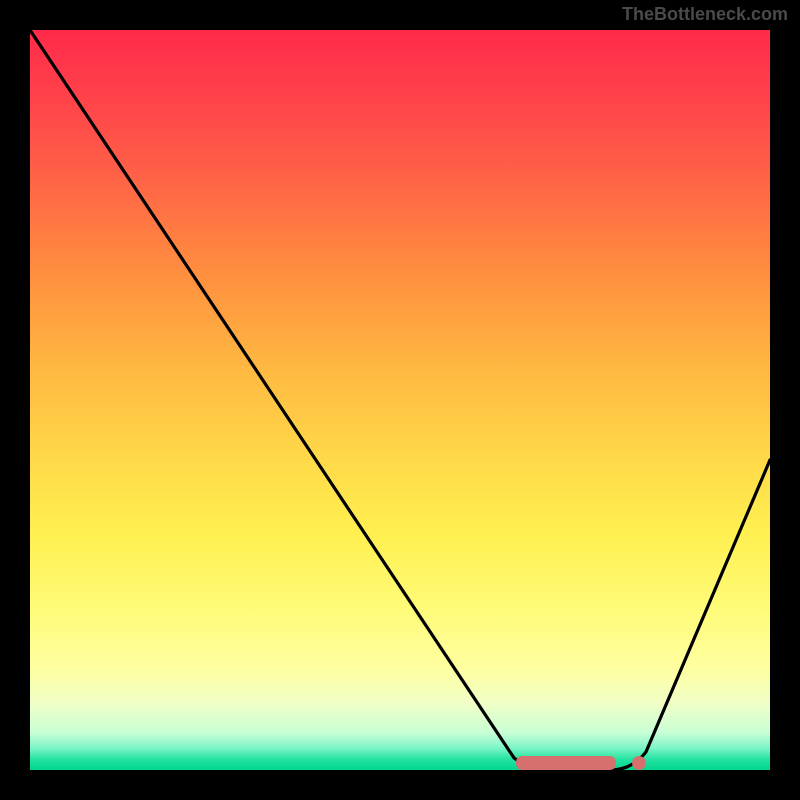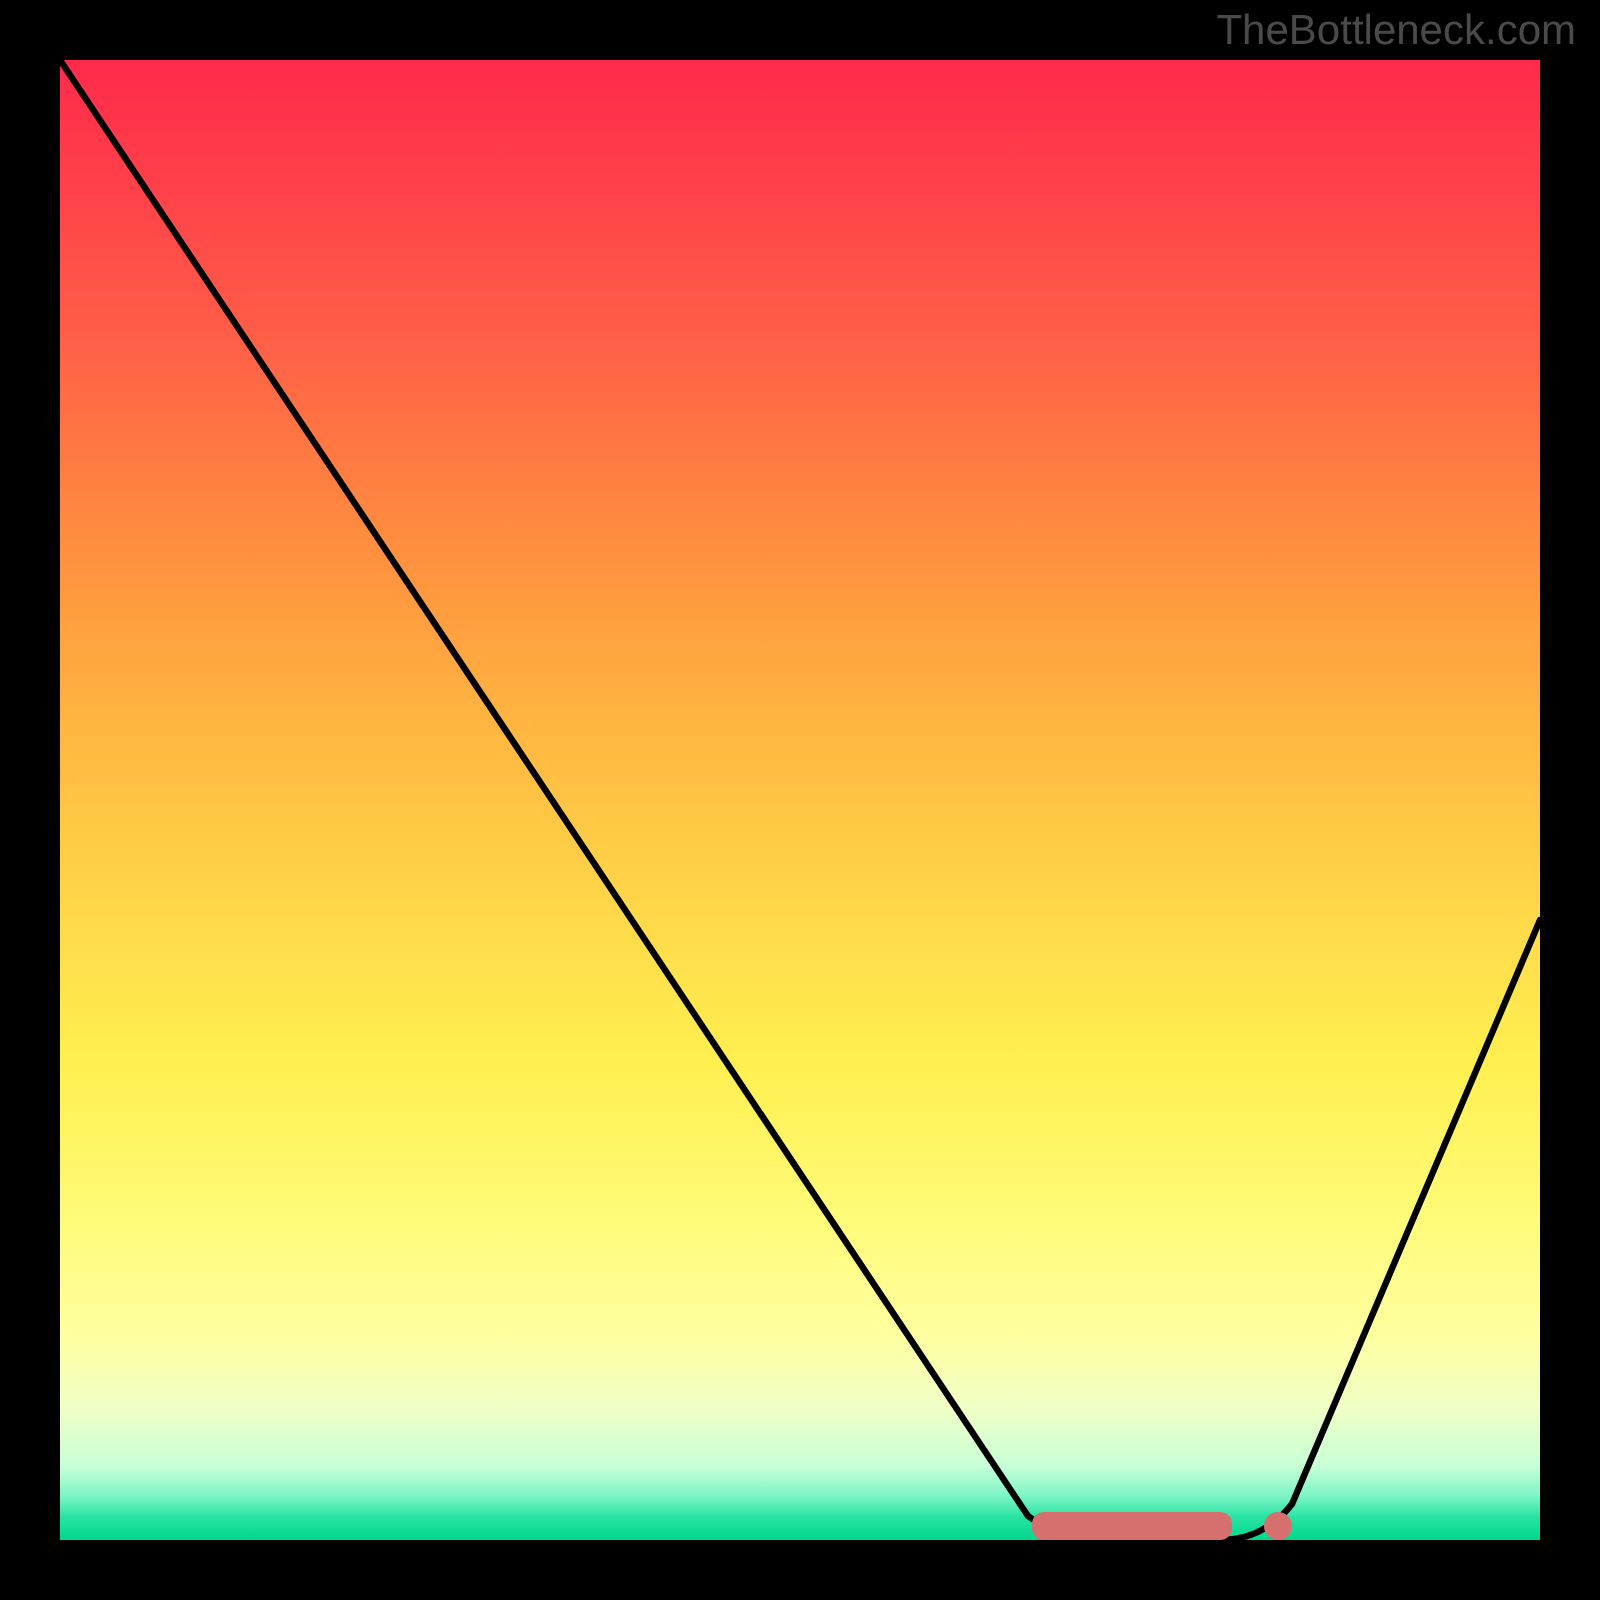--- a/index.html
+++ b/index.html
@@ -9,22 +9,22 @@
     height: 800px;
     background: #000;
     position: relative;
     font-family: Arial, sans-serif;
   }
   .watermark {
     position: absolute;
     top: 4px;
     right: 12px;
     color: #4a4a4a;
-    font-size: 21px;
-    font-weight: 400;
+    font-size: 18px;
+    font-weight: 700;
     z-index: 10;
   }
   .plot-area {
     position: absolute;
     left: 30px;
     top: 30px;
     width: 740px;
     height: 740px;
     background: linear-gradient(to bottom,
       #ff2a4a 0%,

